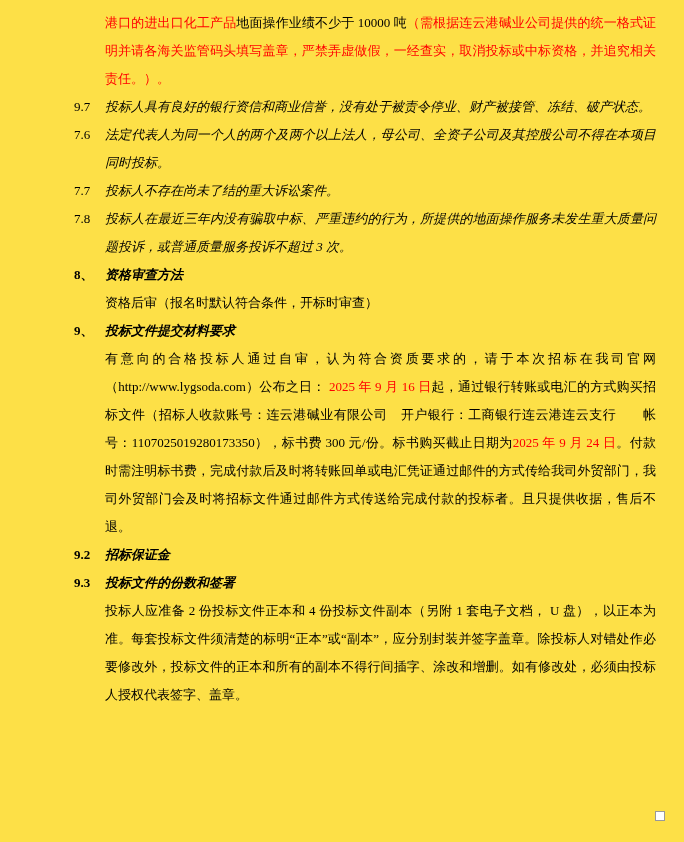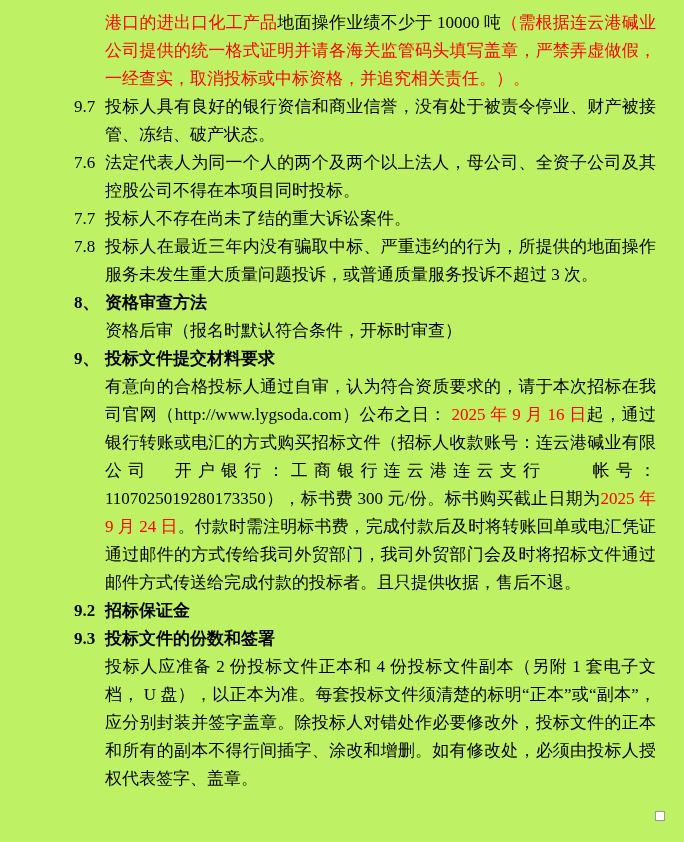--- a/index.html
+++ b/index.html
@@ -1,31 +1,31 @@
 <!DOCTYPE html>
 <html><head>
 <meta charset="utf-8">
 <style>
   html, body { margin: 0; padding: 0; background: #ffffff; }
   .page {
     position: relative;
     width: 684px;
     height: 842px;
-    background: #bef264;
+    background: #fde047;
     overflow: hidden;
     font-family: "Liberation Serif", "DejaVu Serif", serif;
-    font-size: 17px;
+    font-size: 13px;
     line-height: 28px;
     color: #000000;
   }
   .content { padding: 9px 28px 0 74px; }
   .red { color: #ff0000; }
   .row { display: flex; }
   .num { flex: 0 0 31px; }
-  .txt { flex: 1; text-align: justify; }
+  .txt { flex: 1; text-align: justify; font-style: italic; }
   .hang { margin-left: 31px; text-align: justify; }
   .b { font-weight: 700; }
   .anchor-box {
     position: absolute;
     left: 655px;
     top: 811px;
     width: 8px;
     height: 8px;
     border: 1px solid #999999;
     background: #ffffff;

